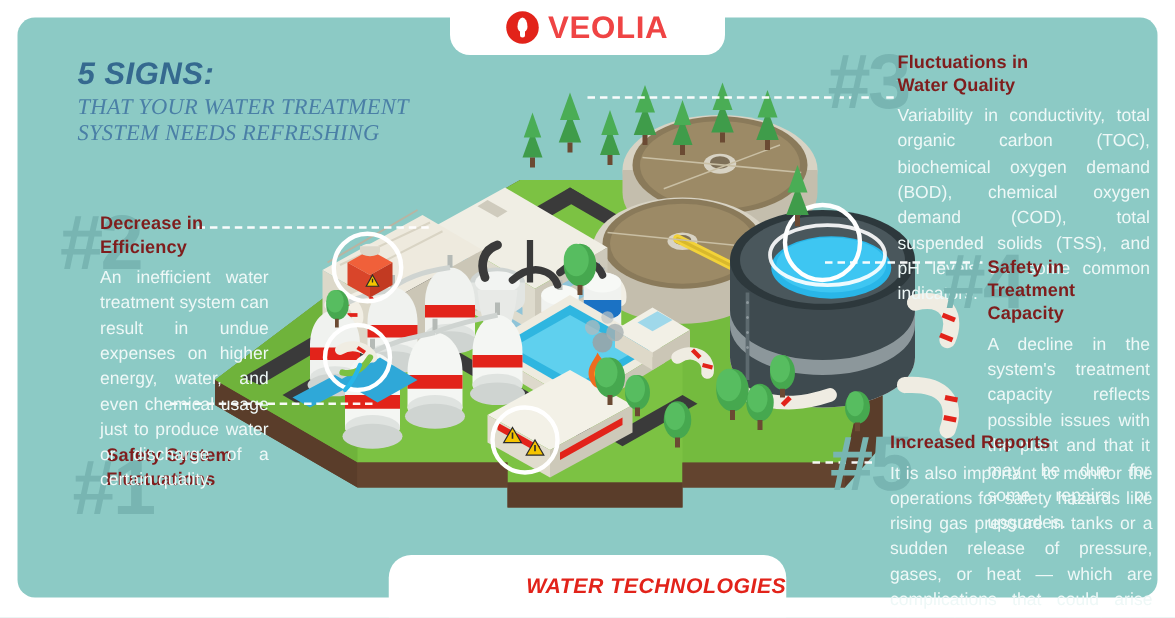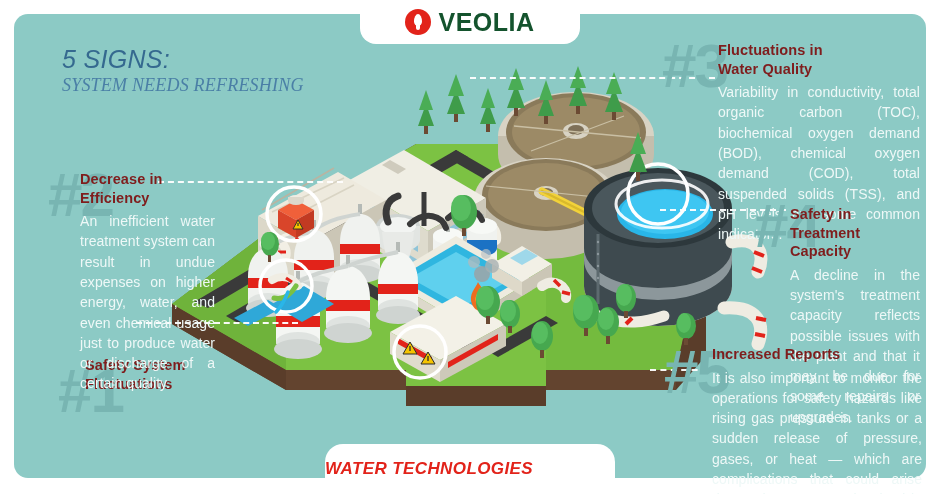--- a/index.html
+++ b/index.html
@@ -54,56 +54,56 @@
   .veolia-mark::after {
     content: "";
     position: absolute;
     left: 50%; top: 13px;
     transform: translateX(-50%);
     width: 4px; height: 8px;
     background: #ffffff;
     border-radius: 2px;
   }
   .veolia-word {
-    color: #14532d;
+    color: #ef4444;
     font-size: 25px;
     font-weight: bold;
     letter-spacing: 0.5px;
     font-family: "Liberation Sans", sans-serif;
   }
   
   .footer-notch {
     position: absolute;
     left: 50%; transform: translateX(-50%);
     bottom: 0px;
-    width: 290px; height: 50px;
+    width: 318px; height: 50px;
     background: #ffffff;
     border-top-left-radius: 18px;
     border-top-right-radius: 18px;
-    display: flex; align-items: center; justify-content: flex-start;
+    display: flex; align-items: center; justify-content: flex-end;
     z-index: 40;
   }
   .footer-text {
     color: #e2231a;
     font-size: 17px;
     font-weight: bold;
     font-style: italic;
     letter-spacing: 0.4px;
   }
   
   .title-block {
     position: absolute;
     left: 62px; top: 46px;
     width: 320px;
     z-index: 30;
   }
   .title-main {
     color: #35698f;
     font-size: 25px;
-    font-weight: normal;
+    font-weight: bold;
     font-style: italic;
     font-family: "Liberation Sans", sans-serif;
     letter-spacing: 0.3px;
     line-height: 1.05;
   }
   .title-sub {
     color: #4a7fa6;
     font-size: 18px;
     font-style: italic;
     font-family: "Liberation Serif", serif;
@@ -560,20 +560,21 @@
 
   <div class="dash" id="d1"></div>
   <div class="dash" id="d2"></div>
   <div class="dash" id="d3"></div>
   <div class="dash" id="d4"></div>
   <div class="dash" id="d5"></div>
 
   <div class="title-block">
     <div class="title-main">5 SIGNS:</div>
     <div class="title-sub">
+      <div>THAT YOUR WATER TREATMENT</div>
       <div>SYSTEM NEEDS REFRESHING</div>
     </div>
   </div>
 
   <div class="callout" id="c1">
     <div class="hashnum">#1</div>
     <h3>
       <span>Safety System</span><br>
       <span>Fluctuations</span>
     </h3>

